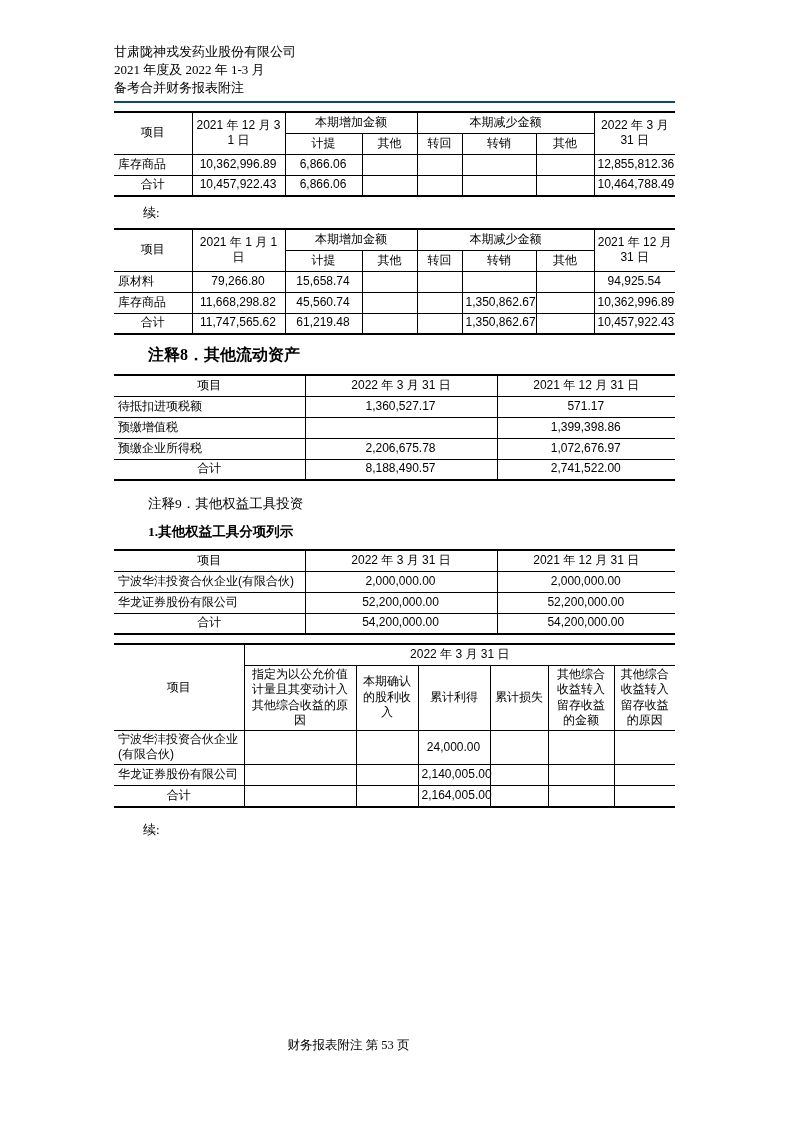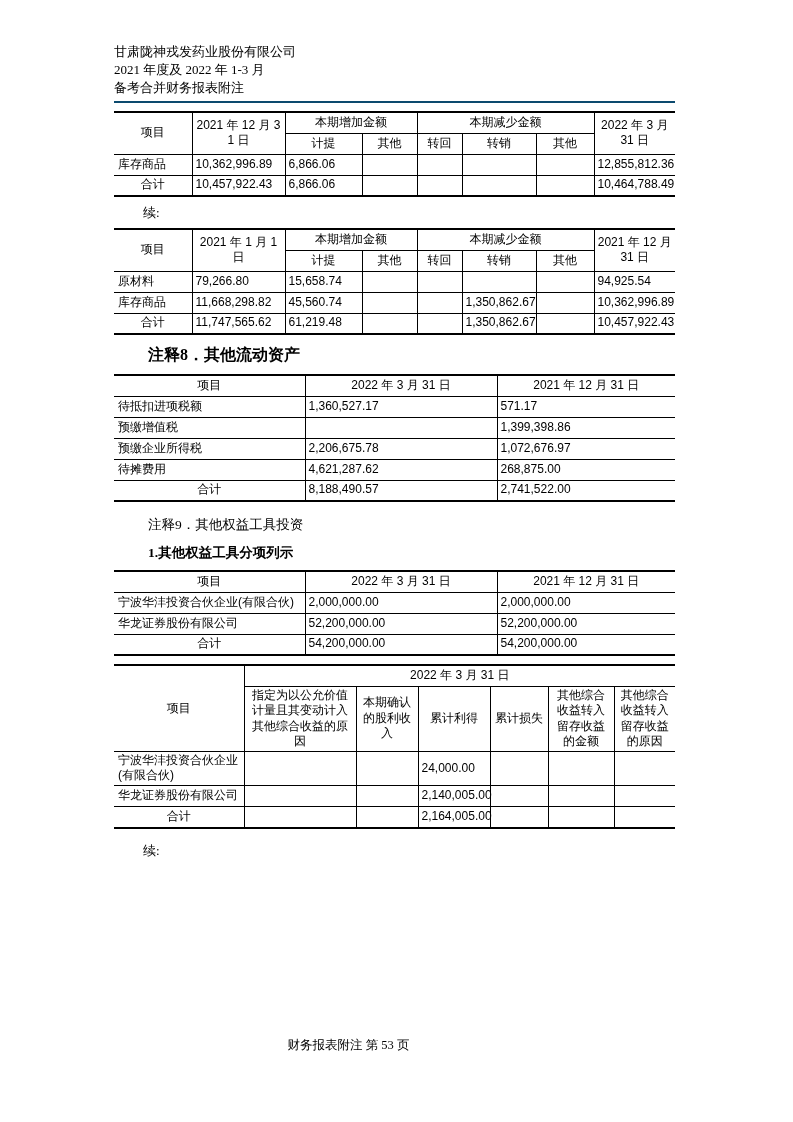--- a/index.html
+++ b/index.html
@@ -22,21 +22,21 @@
     border-top: 2.5px solid #000; border-bottom: 2.5px solid #000;
     border-left: none; border-right: none;
   }
   table.fin td {
     border: 1px solid #000;
     padding: 1px 3px; height: 21px;
     text-align: center; vertical-align: middle;
     line-height: 1.3; word-break: break-all;
   }
   table.fin td.l { text-align: left; padding-left: 4px; }
-  table.fin td.r { text-align: left; white-space: nowrap; padding-right: 4px; }
+  table.fin td.r { text-align: center; white-space: nowrap; padding-right: 4px; }
   table.fin td.el { border-left: none; }
   table.fin td.er { border-right: none; }
 
   .t1 { margin-top: 8px; }
   .t2 { margin-top: 6px; }
   .t3 { margin-top: 8px; }
   .t4 { margin-top: 8px; }
   .t4 td { height: 25px; }
   .t5 { margin-top: 8px; }
   .t5 td { height: 19px; }
@@ -198,25 +198,20 @@
       <td class="l el">预缴增值税</td>
       <td class="r"></td>
       <td class="r er">1,399,398.86</td>
     </tr>
     <tr>
       <td class="l el">预缴企业所得税</td>
       <td class="r">2,206,675.78</td>
       <td class="r er">1,072,676.97</td>
     </tr>
     <tr>
-      <td class="l el">待摊费用</td>
-      <td class="r">4,621,287.62</td>
-      <td class="r er">268,875.00</td>
-    </tr>
-    <tr>
       <td class="el">合计</td>
       <td class="r">8,188,490.57</td>
       <td class="r er">2,741,522.00</td>
     </tr>
   </tbody>
     </table>
 
   <div class="note-h9">注释9．其他权益工具投资</div>
   <div class="sub-h">1.其他权益工具分项列示</div>
 

